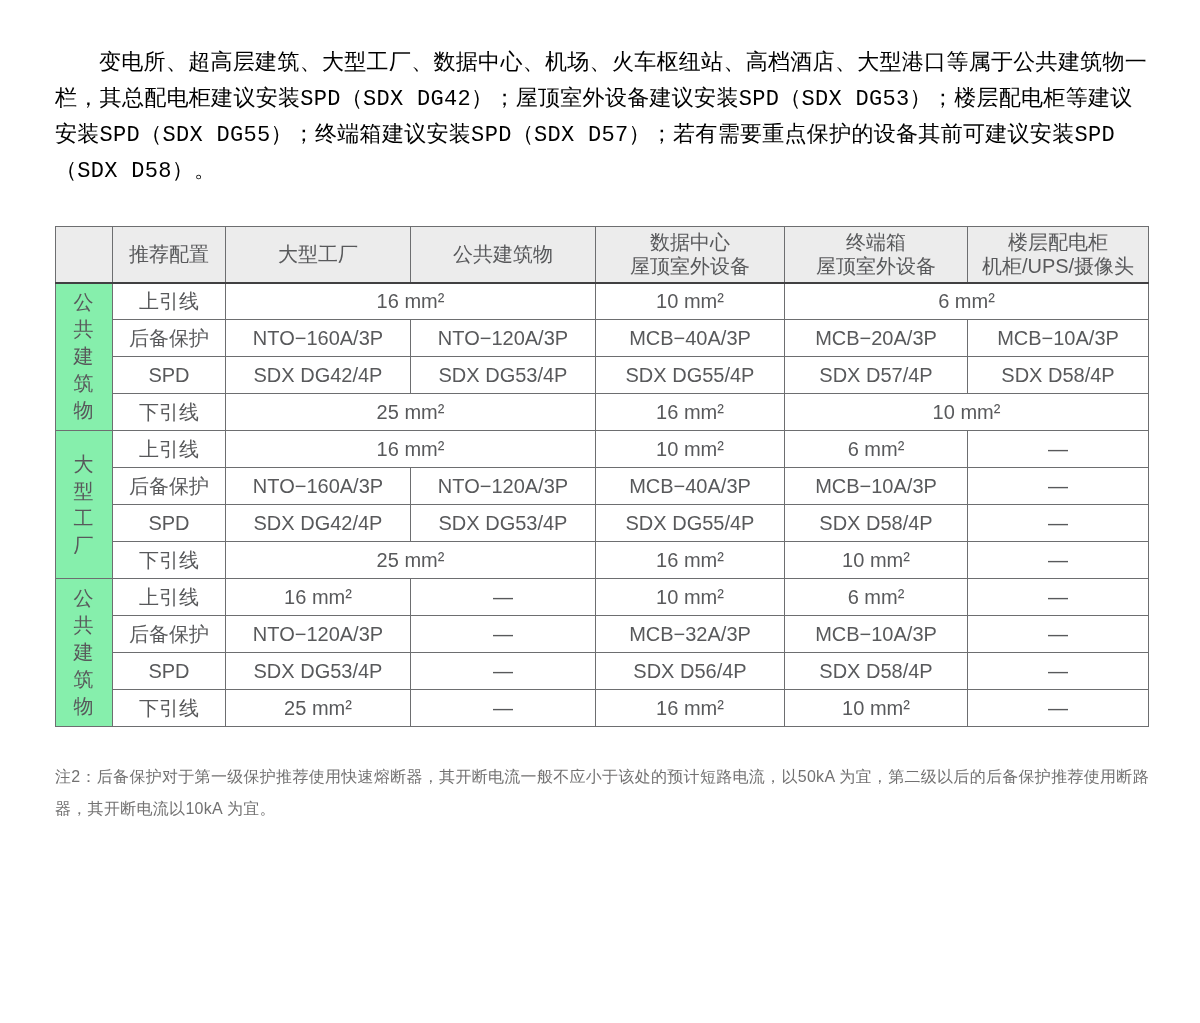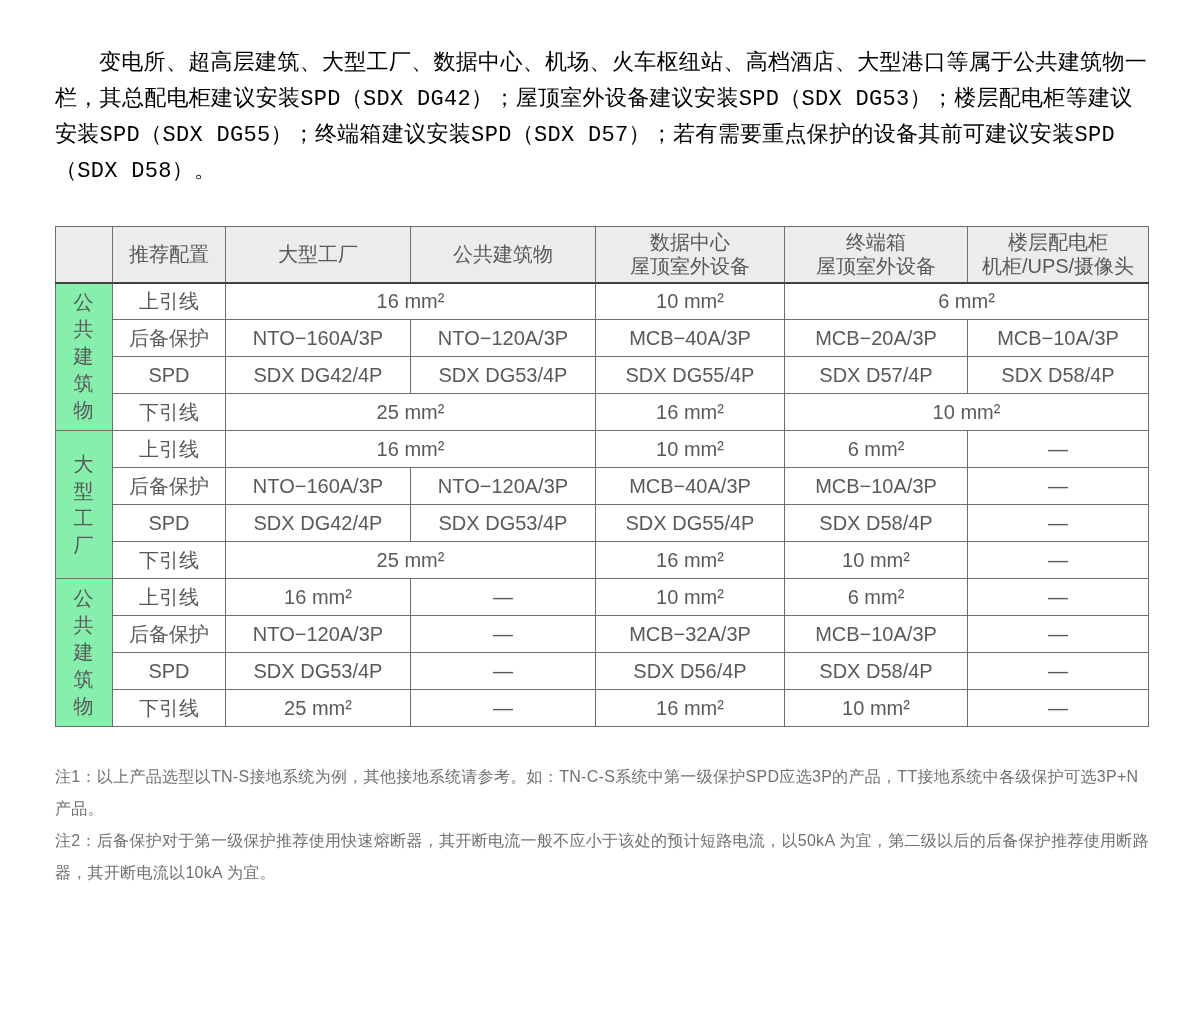--- a/index.html
+++ b/index.html
@@ -210,17 +210,16 @@
         <td>25 mm²</td>
         <td>—</td>
         <td>16 mm²</td>
         <td>10 mm²</td>
         <td>—</td>
       </tr>
     </tbody>
   </table>
 
   <div class="notes">
-    <p>注1：以上产品选型以TN-S接地系统为例，其他接地系统请参考。如：TN-C-S系统中第一级保护SPD应选3P的产品，TT接地系统中各级保护可选3P+N产品。</p>
     <p>注2：后备保护对于第一级保护推荐使用快速熔断器，其开断电流一般不应小于该处的预计短路电流，以50kA 为宜，第二级以后的后备保护推荐使用断路器，其开断电流以10kA 为宜。</p>
   </div>
 
 </div>
 
 </body></html>

